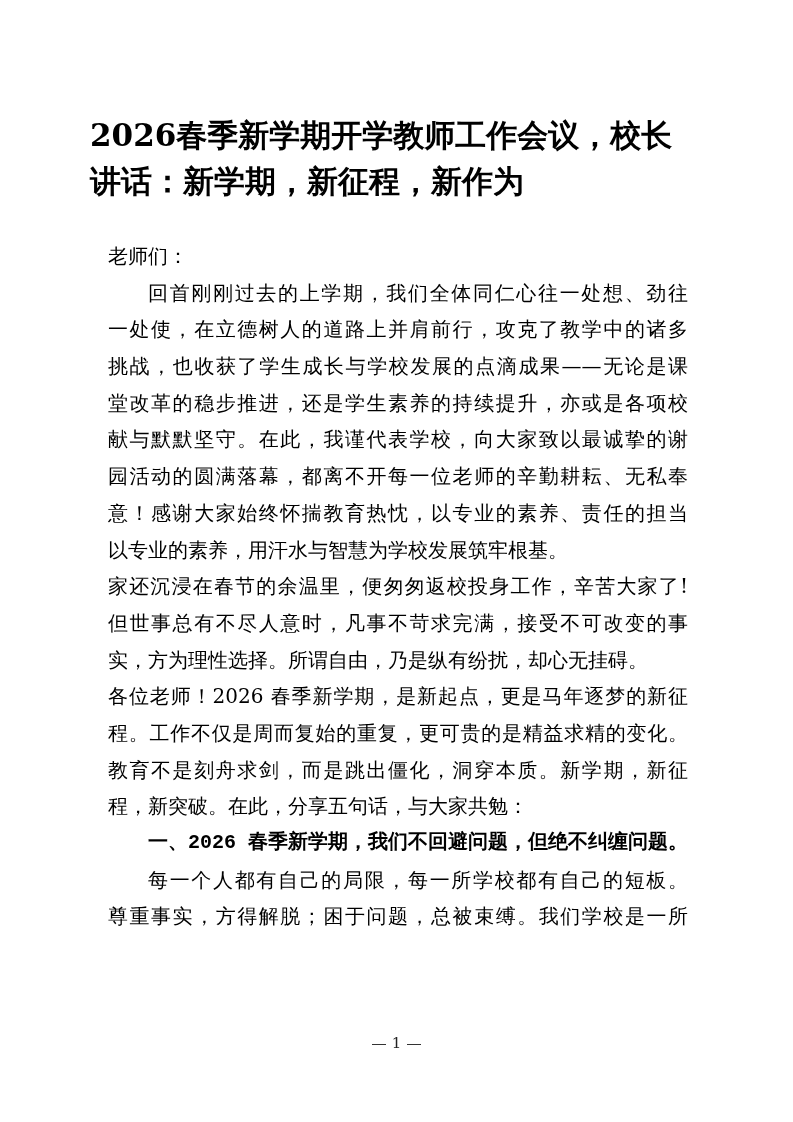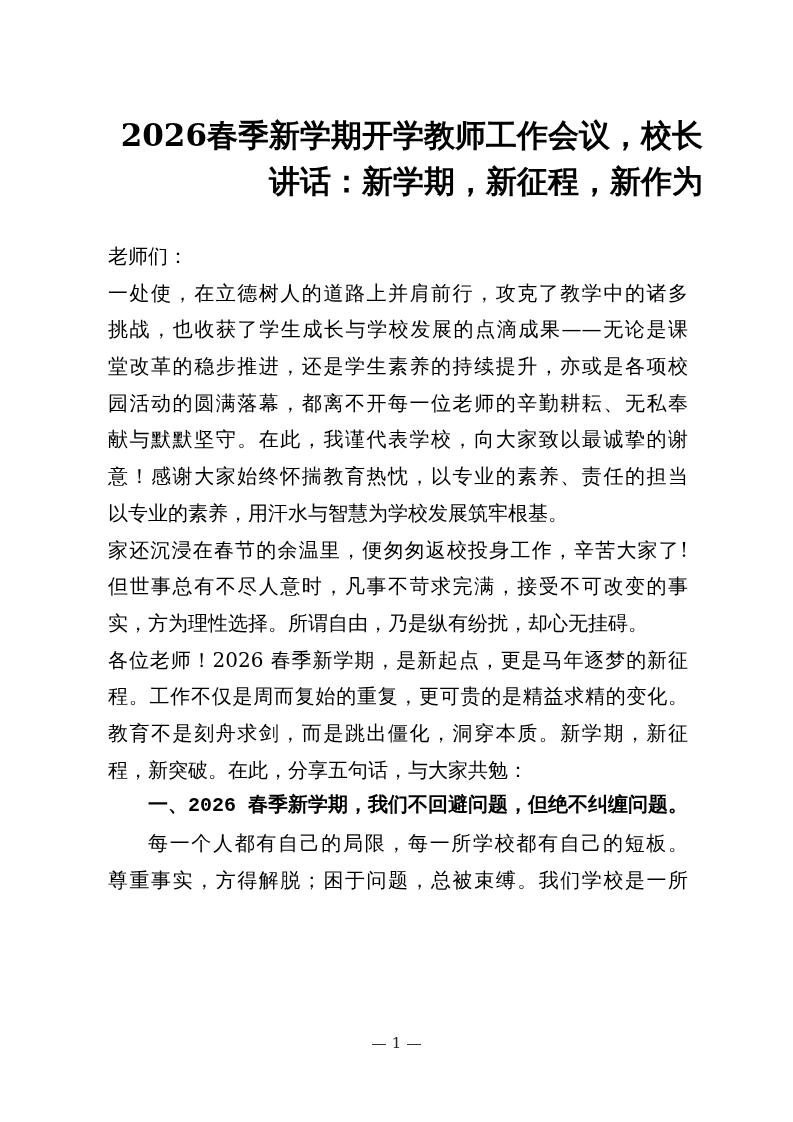--- a/index.html
+++ b/index.html
@@ -20,21 +20,21 @@
       top: 0;
       width: 793px;
       height: 1122px;
       background: #ffffff;
     }
     .title {
       position: absolute;
       left: 90px;
       top: 112px;
       width: 613px;
-      text-align: right;
+      text-align: left;
       font-family: "DejaVu Serif", "Liberation Serif", serif;
       font-weight: bold;
       font-size: 31px;
       line-height: 46px;
       letter-spacing: 0px;
     }
     .body-text {
       position: absolute;
       left: 108px;
       top: 238px;
@@ -86,25 +86,26 @@
 
   <div class="title">
     <div>2026春季新学期开学教师工作会议，校长</div>
     <div>讲话：新学期，新征程，新作为</div>
   </div>
 
   <div class="body-text">
     <span class="line last">老师们：</span>
 
     <div>
+      <span class="line indent">回首刚刚过去的上学期，我们全体同仁心往一处想、劲往</span>
       <span class="line">一处使，在立德树人的道路上并肩前行，攻克了教学中的诸多</span>
       <span class="line">挑战，也收获了学生成长与学校发展的点滴成果——无论是课</span>
       <span class="line">堂改革的稳步推进，还是学生素养的持续提升，亦或是各项校</span>
+      <span class="line">献与默默坚守。在此，我谨代表学校，向大家致以最诚挚的谢</span>
       <span class="line">园活动的圆满落幕，都离不开每一位老师的辛勤耕耘、无私奉</span>
-      <span class="line">献与默默坚守。在此，我谨代表学校，向大家致以最诚挚的谢</span>
       <span class="line">意！感谢大家始终怀揣教育热忱，以专业的素养、责任的担当</span>
       <span class="line last">以专业的素养，用汗水与智慧为学校发展筑牢根基。</span>
     </div>
 
     <div>
       <span class="line">家还沉浸在春节的余温里，便匆匆返校投身工作，辛苦大家了!</span>
       <span class="line">但世事总有不尽人意时，凡事不苛求完满，接受不可改变的事</span>
       <span class="line last">实，方为理性选择。所谓自由，乃是纵有纷扰，却心无挂碍。</span>
       <span class="line">各位老师！2026 春季新学期，是新起点，更是马年逐梦的新征</span>
       <span class="line">程。工作不仅是周而复始的重复，更可贵的是精益求精的变化。</span>

